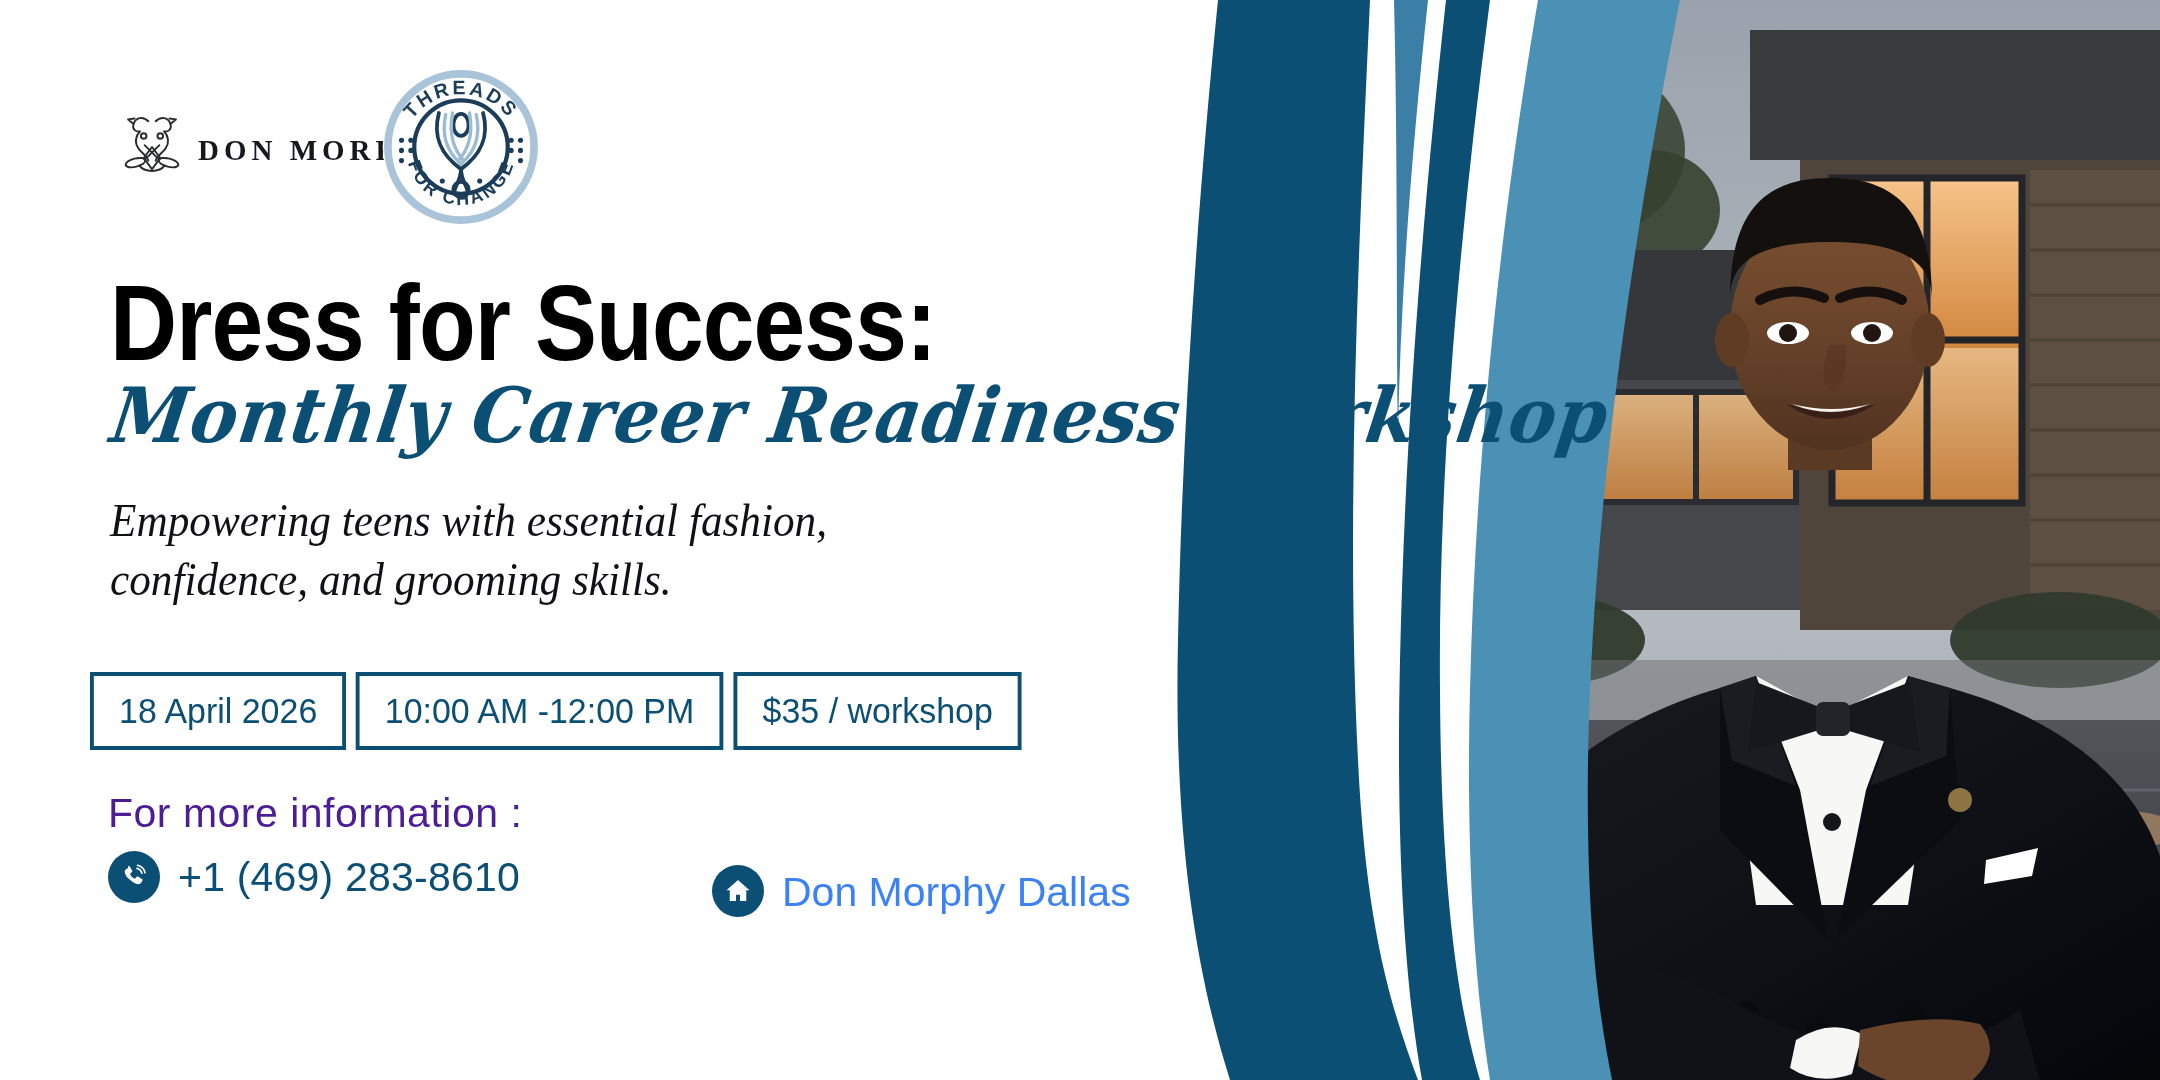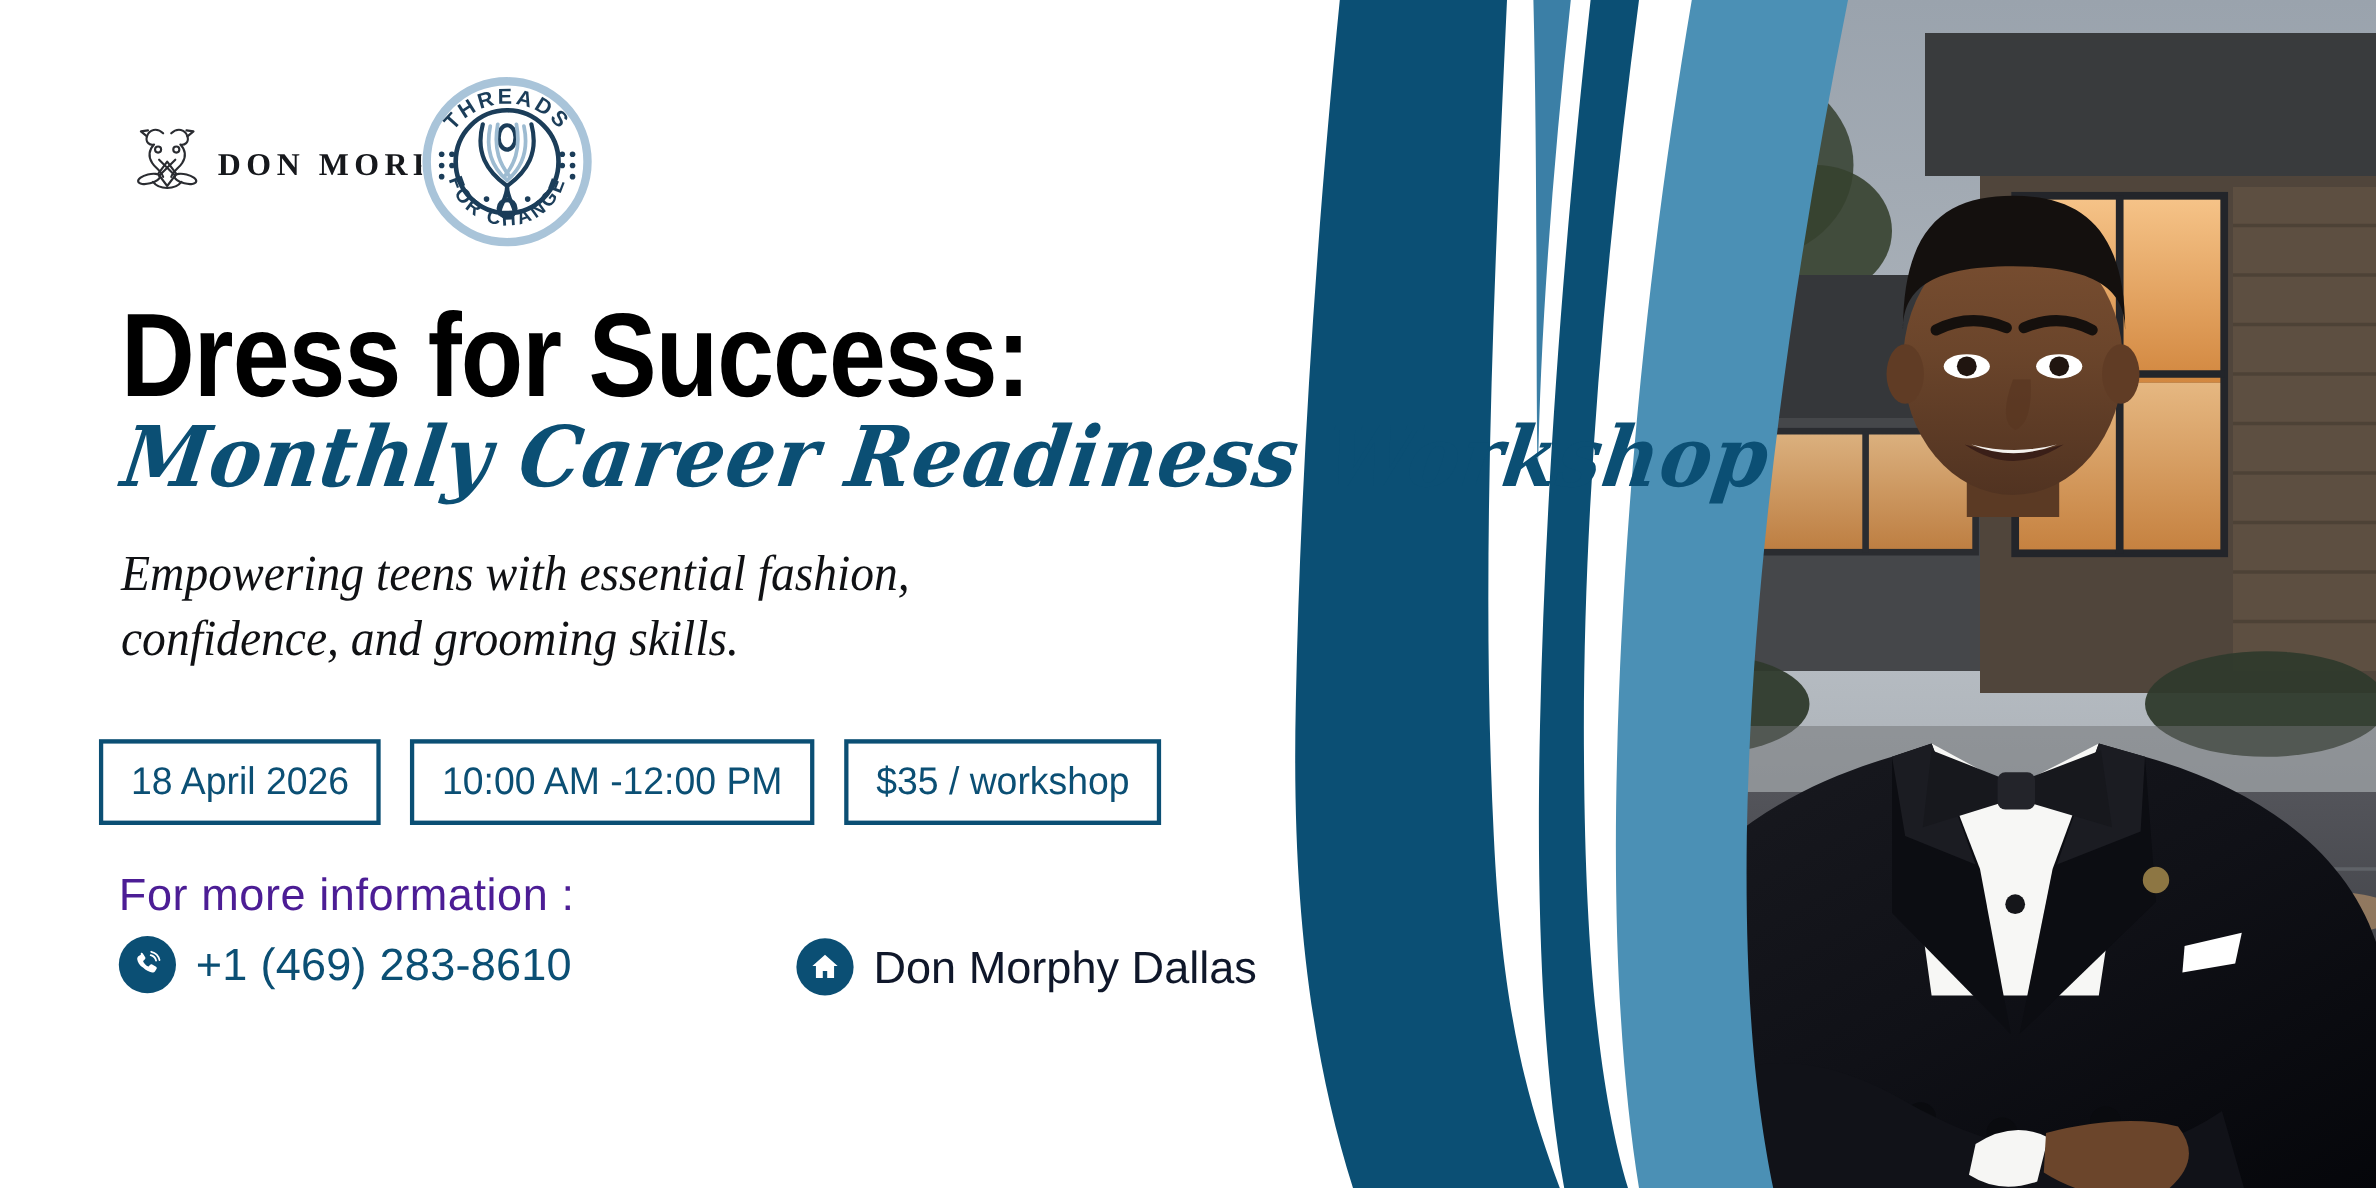--- a/index.html
+++ b/index.html
@@ -113,21 +113,20 @@
     transform: scaleX(0.94);
     transform-origin: left top;
   }
 
   
   .chips {
     position: absolute;
     left: 86px;
     top: 672px;
     display: flex;
-    gap: 17px;
   }
   .chip {
     border: 4px solid #0b4f74;
     color: #0b4f74;
     font-family: "Liberation Sans Narrow", "Liberation Sans", sans-serif;
     font-size: 35px;
     height: 78px;
     display: flex;
     align-items: center;
     justify-content: center;
@@ -147,22 +146,22 @@
   }
   .contact-heading {
     font-family: "Liberation Sans", sans-serif;
     font-size: 41px;
     letter-spacing: 0.5px;
     color: #4c1d95;
     margin-bottom: 14px;
   }
   .contact-rows {
     display: flex;
-    align-items: flex-start;
-    gap: 16px;
+    align-items: flex-end;
+    gap: 4px;
   }
   .contact-left { width: 600px; }
   .contact-line {
     display: flex;
     align-items: center;
     gap: 18px;
     margin-bottom: 16px;
   }
   .contact-line .txt {
     font-family: "Liberation Sans", sans-serif;
@@ -186,21 +185,21 @@
   .address {
     display: flex;
     align-items: flex-start;
     gap: 18px;
     margin-top: 2px;
   }
   .address .lines {
     font-family: "Liberation Sans", sans-serif;
     font-size: 41px;
     line-height: 1.32;
-    color: #0f172a;
+    color: #3b82f6;
     white-space: nowrap;
   }
 </style>
 </head>
 <body>
 
 <div class="banner">
 
   <div class="artwork">
     <svg viewBox="0 0 1000 1080" xmlns="http://www.w3.org/2000/svg" aria-hidden="true">

